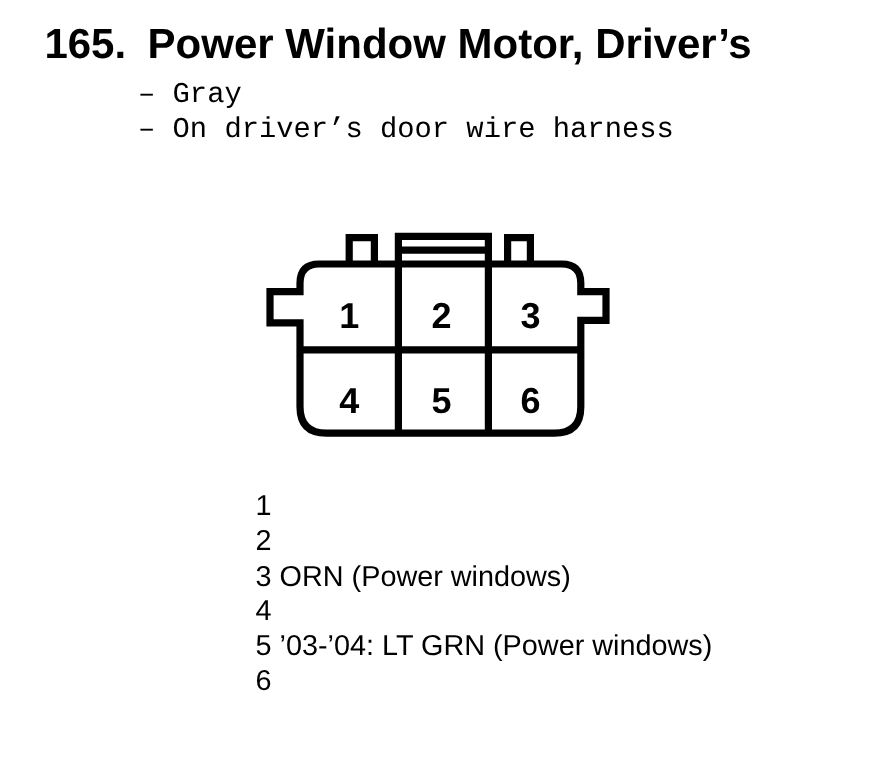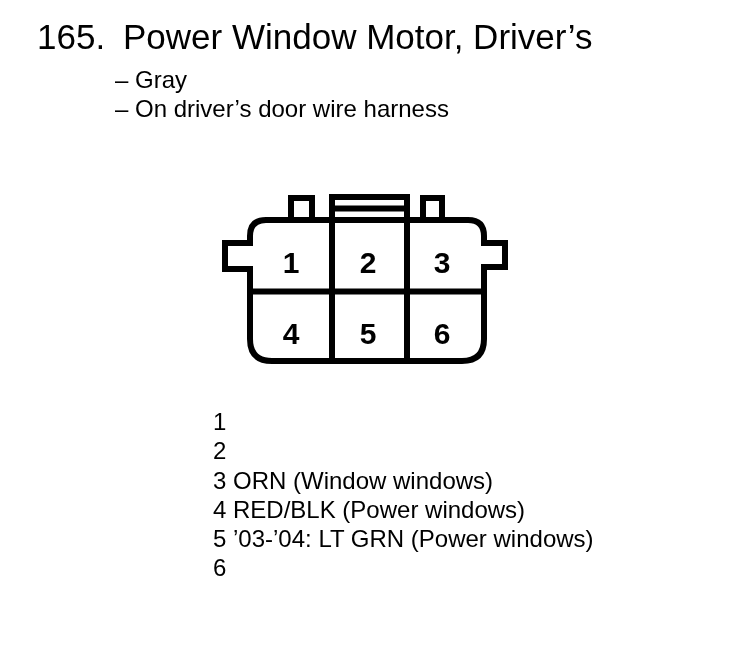--- a/index.html
+++ b/index.html
@@ -14,37 +14,38 @@
     background: #ffffff;
     color: #000000;
     font-family: "Liberation Sans", sans-serif;
     overflow: hidden;
   }
   .title-row {
     position: absolute;
     left: 37px;
     top: 18px;
     font-size: 35px;
-    font-weight: normal;
+    font-weight: bold;
     line-height: 37px;
     white-space: nowrap;
   }
   .title-index {
     display: inline-block;
     width: 86px;
   }
   .details {
     position: absolute;
     left: 115px;
     top: 65px;
     font-size: 24px;
     line-height: 29px;
   }
   .detail-item {
     white-space: nowrap;
+    font-family: Liberation Mono, monospace;
   }
   .connector-wrap {
     position: absolute;
     left: 205px;
     top: 180px;
     width: 320px;
     height: 195px;
   }
   .pinout {
     position: absolute;
@@ -126,25 +127,24 @@
 
   <div class="pinout">
     <div class="pin-row">
       <span class="pin-num">1</span>
     </div>
     <div class="pin-row">
       <span class="pin-num">2</span>
     </div>
     <div class="pin-row">
       <span class="pin-num">3</span>
-      <span class="pin-label">ORN (Window windows)</span>
+      <span class="pin-label">ORN (Power windows)</span>
     </div>
     <div class="pin-row">
       <span class="pin-num">4</span>
-      <span class="pin-label">RED/BLK (Power windows)</span>
     </div>
     <div class="pin-row">
       <span class="pin-num">5</span>
       <span class="pin-label">’03-’04: LT GRN (Power windows)</span>
     </div>
     <div class="pin-row">
       <span class="pin-num">6</span>
     </div>
   </div>
 

